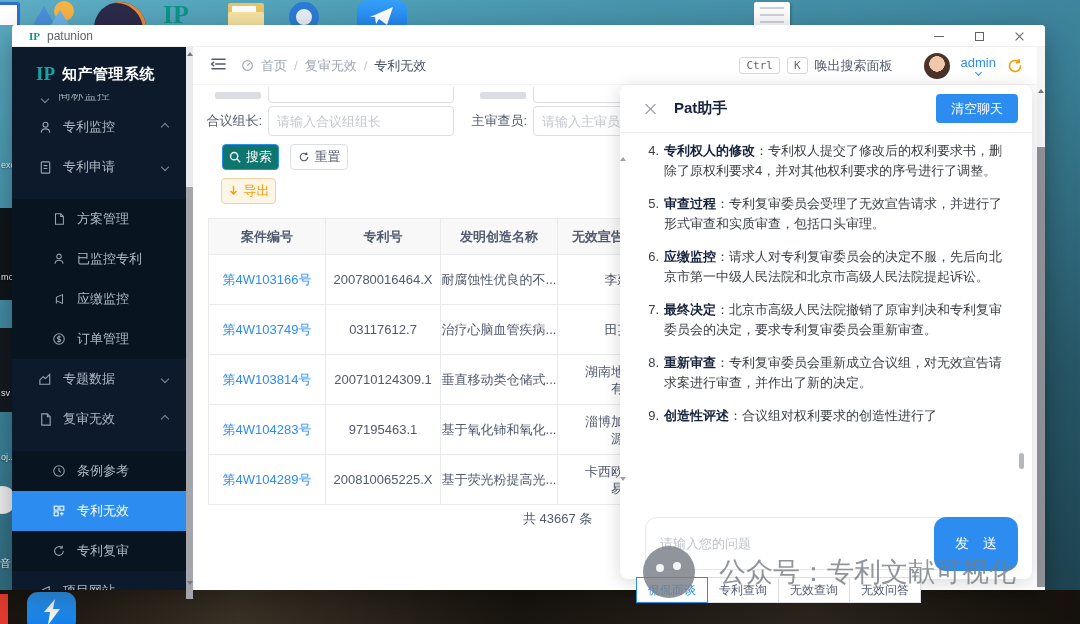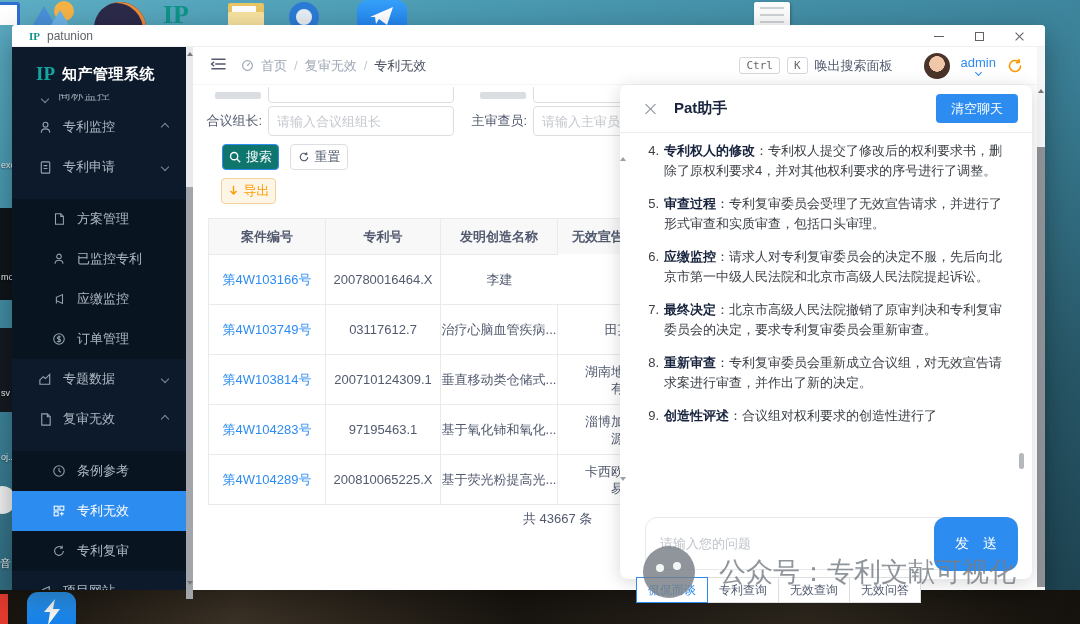--- a/index.html
+++ b/index.html
@@ -423,20 +423,21 @@
       <div class="tbl">
         <div class="tbl-hd">
           <div>案件编号</div>
           <div>专利号</div>
           <div>发明创造名称</div>
           <div>无效宣告请求人</div>
         </div>
         <div class="tbl-row">
           <div><span class="case-link">第4W103166号</span></div>
           <div>200780016464.X</div>
+          <div>耐腐蚀性优良的不...</div>
           <div>李建</div>
         </div>
         <div class="tbl-row">
           <div><span class="case-link">第4W103749号</span></div>
           <div>03117612.7</div>
           <div>治疗心脑血管疾病...</div>
           <div>田英</div>
         </div>
         <div class="tbl-row">
           <div><span class="case-link">第4W103814号</span></div>

